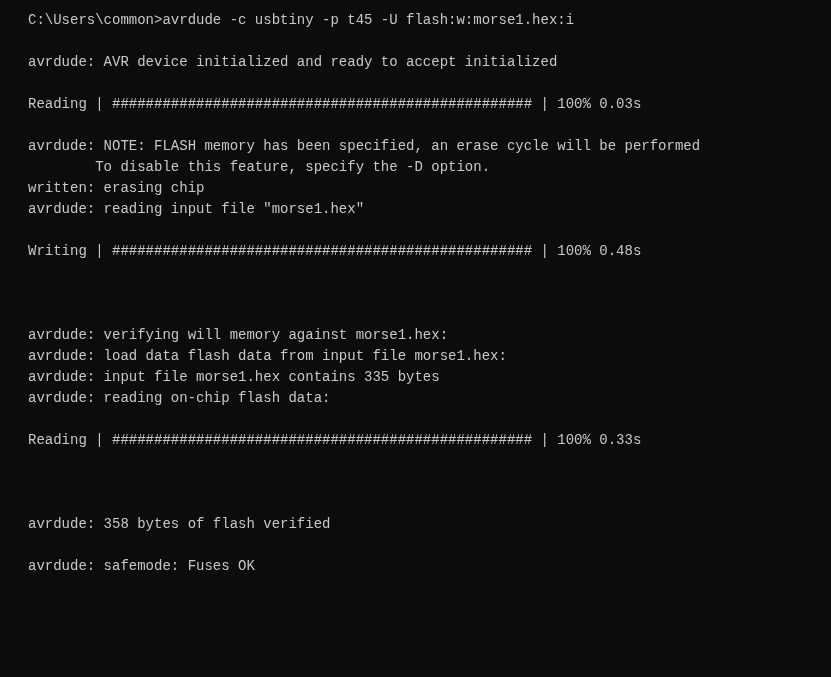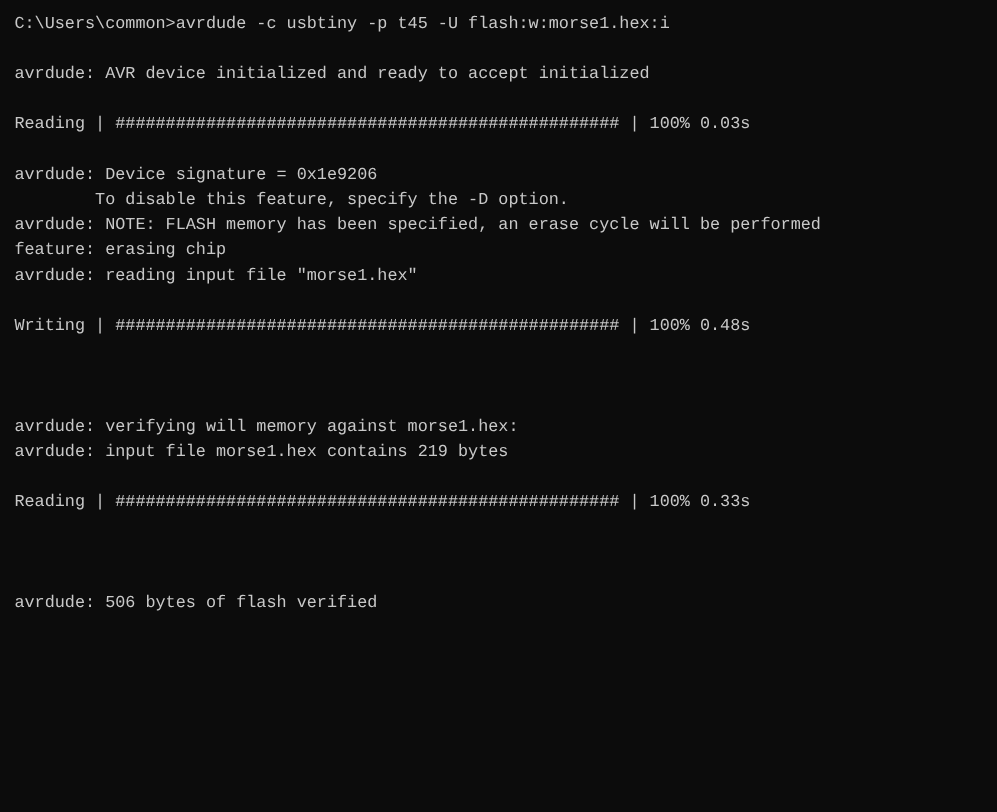--- a/index.html
+++ b/index.html
@@ -15,21 +15,21 @@
       overflow: hidden;
       font-family: 'Courier New', Courier, monospace;
       font-size: 14px;
       color: #c8c8c8;
     }
 
     .terminal {
       background-color: #0c0c0c;
       width: 100%;
       height: 100%;
-      padding: 10px 12px;
+      padding: 10px 28px;
       overflow: hidden;
     }
 
     .line {
       line-height: 1.5;
       white-space: pre;
       color: #c8c8c8;
     }
 
     .line-blank {
@@ -40,34 +40,36 @@
 </head>
 <body>
 
 <div class="terminal">
   <div class="line">C:\Users\common&gt;avrdude -c usbtiny -p t45 -U flash:w:morse1.hex:i</div>
   <div class="line-blank"></div>
   <div class="line">avrdude: AVR device initialized and ready to accept initialized</div>
   <div class="line-blank"></div>
   <div class="line">Reading | ################################################## | 100% 0.03s</div>
   <div class="line-blank"></div>
-  <div class="line">avrdude: Device signature = 0x1e9206</div>
+  <div class="line">avrdude: NOTE: FLASH memory has been specified, an erase cycle will be performed</div>
   <div class="line">        To disable this feature, specify the -D option.</div>
-  <div class="line">avrdude: NOTE: FLASH memory has been specified, an erase cycle will be performed</div>
-  <div class="line">feature: erasing chip</div>
+  <div class="line">written: erasing chip</div>
   <div class="line">avrdude: reading input file "morse1.hex"</div>
   <div class="line-blank"></div>
   <div class="line">Writing | ################################################## | 100% 0.48s</div>
   <div class="line-blank"></div>
   <div class="line-blank"></div>
   <div class="line-blank"></div>
   <div class="line">avrdude: verifying will memory against morse1.hex:</div>
-  <div class="line">avrdude: input file morse1.hex contains 219 bytes</div>
+  <div class="line">avrdude: load data flash data from input file morse1.hex:</div>
+  <div class="line">avrdude: input file morse1.hex contains 335 bytes</div>
+  <div class="line">avrdude: reading on-chip flash data:</div>
   <div class="line-blank"></div>
   <div class="line">Reading | ################################################## | 100% 0.33s</div>
   <div class="line-blank"></div>
   <div class="line-blank"></div>
   <div class="line-blank"></div>
-  <div class="line">avrdude: 506 bytes of flash verified</div>
+  <div class="line">avrdude: 358 bytes of flash verified</div>
   <div class="line-blank"></div>
+  <div class="line">avrdude: safemode: Fuses OK</div>
   <div class="line-blank"></div>
 
 </div>
 
 </body></html>

